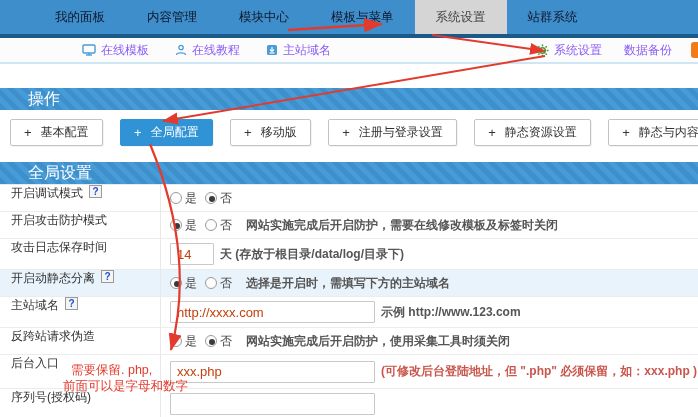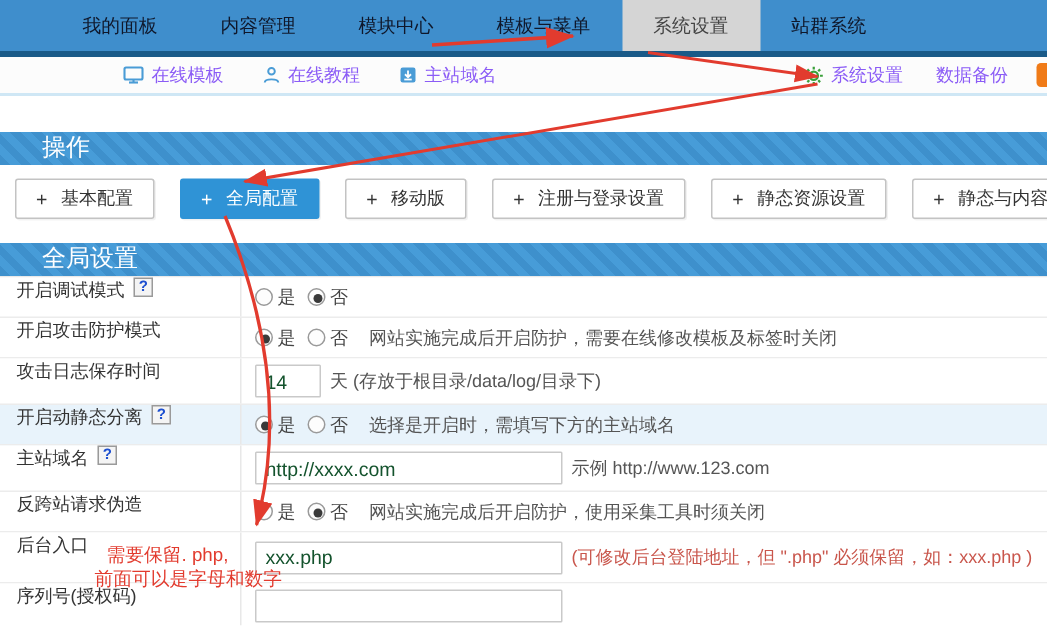--- a/index.html
+++ b/index.html
@@ -43,23 +43,23 @@
   .frow.hl { background:#e8f3fb; }
   .cell-label { position:relative; width:161px; border-right:1px solid #e8e8e8; display:flex; 
     padding-left:11px; font-size:12px; color:#333; flex-shrink:0; white-space:nowrap; }
   .cell-content { flex:1; display:flex; align-items:center; padding-left:9px; font-size:12px; color:#555; white-space:nowrap; overflow:hidden; }
   .help { display:inline-block; width:13px; height:13px; line-height:12px; text-align:center; border:1px solid #9a9a9a;
     background:#f4f4f4; color:#1d4fd0; font-weight:bold; font-size:10px; margin-left:6px; cursor:pointer; }
   .radio { display:inline-block; width:12px; height:12px; border:1px solid #9a9a9a; border-radius:50%;
     background:#fdfdfd; margin-right:3px; position:relative; vertical-align:-2px; cursor:pointer; }
   .radio.checked::after { content:""; position:absolute; left:3px; top:3px; width:6px; height:6px; border-radius:50%; background:#3a3a3a; }
   .radio-label { margin-right:8px; color:#444; }
-  .hint { color:#555; margin-left:6px; }
+  .hint { color:#555; margin-left:6px;font-weight:bold; }
   .hint.red { color:#c9564c; }
-  .txt { height:22px; border:1px solid #c9c9c9; border-radius:1px; font-size:13px; color:#14532d; padding:0 6px;
+  .txt { height:22px; border:1px solid #c9c9c9; border-radius:1px; font-size:13px; color:#c2410c; padding:0 6px;
     font-family:inherit; background:#fff; }
   .txt.wide { width:205px; }
   .txt.narrow { width:44px; }
   .row-tall { min-height:31px; }
   .row-taller { min-height:34px; }
   .annot-text { position:absolute; left:71px; top:7px; color:#e23b2e; font-size:12.5px; line-height:16px; white-space:nowrap; z-index:5; }
   .annot-text .l2 { display:block; margin-left:-8px; }
 
   
   .overlay { position:absolute; left:0; top:0; width:698px; height:417px; pointer-events:none; z-index:40; }

